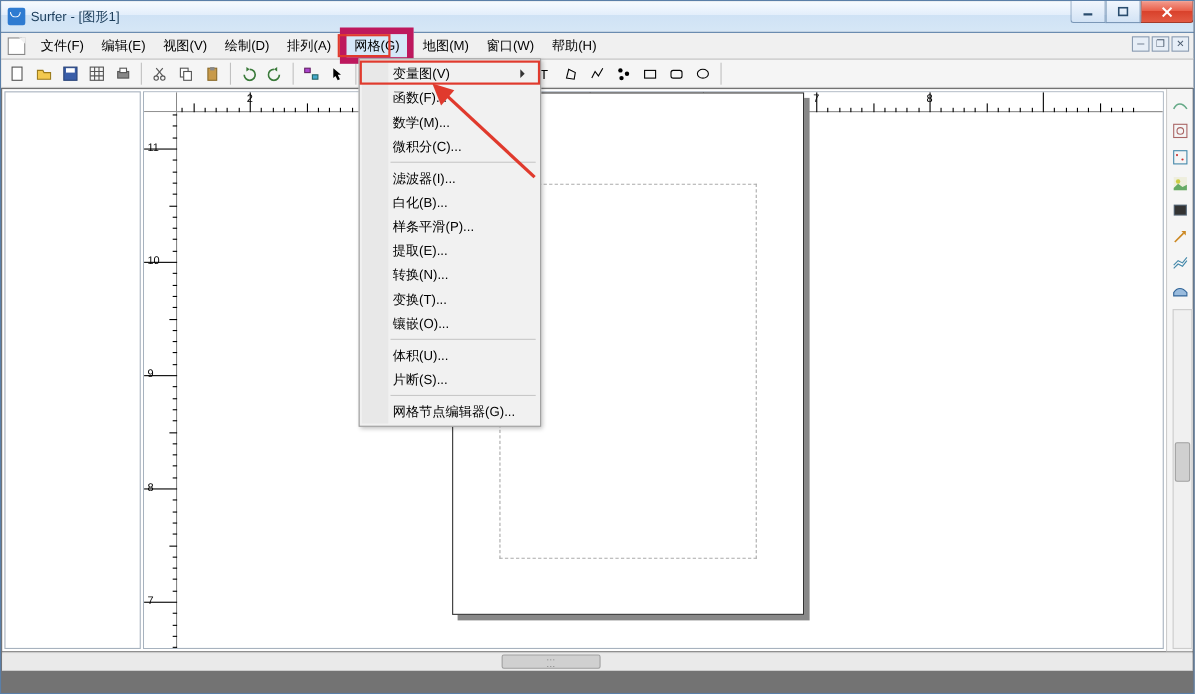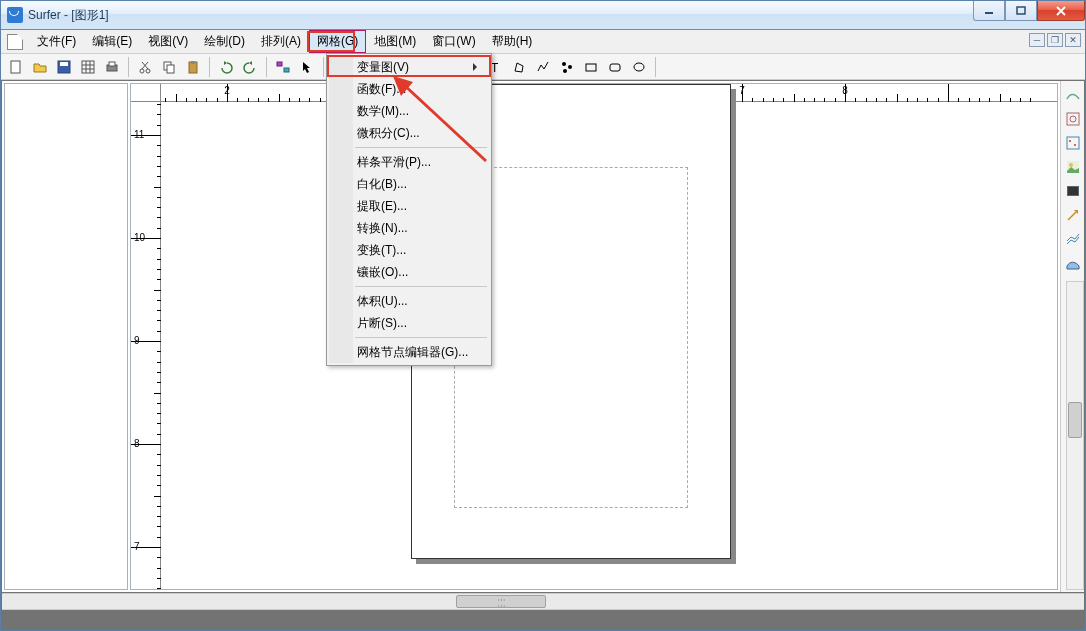--- a/index.html
+++ b/index.html
@@ -14,21 +14,21 @@
 .win-controls { position: absolute; right: 0; top: 0; display: flex; }
 .win-btn { width: 32px; height: 20px; border: 1px solid #7a97b7; border-top: none; background: linear-gradient(to bottom, #f1f6fd, #d2e3f5); display: flex; align-items: center; justify-content: center; color: #2a4d6e; cursor: pointer; }
 .win-btn.min { border-radius: 0 0 0 3px; }
 .win-btn.close { width: 48px; border-radius: 0 0 3px 0; background: linear-gradient(to bottom, #f29c8e, #e9614c 45%, #d8402a 46%, #e35a43); color: #fff; border-color: #a33b2a; }
 .win-btn svg { display: block; }
 
 .menubar { height: 24px; background: #f0f0f0; border-bottom: 1px solid #d0d0d0; display: flex; align-items: center; padding-left: 4px; position: relative; }
 .menubar .doc-icon { width: 16px; height: 16px; margin: 0 6px 0 2px; background: #fff; border: 1px solid #888; position: relative; }
 .menubar .doc-icon::after { content: ""; position: absolute; right: -1px; top: -1px; border: 3px solid transparent; border-top-color: #f0f0f0; border-right-color: #f0f0f0; }
 .menu-item { padding: 3px 8px; color: #000; cursor: pointer; }
-.menu-item.active { background: #d6e7f8; border: 1px solid #be185d; padding: 2px 7px; }
+.menu-item.active { background: #d6e7f8; border: 6px solid #be185d; padding: 2px 7px; }
 .mdi-controls { position: absolute; right: 4px; top: 3px; display: flex; gap: 2px; }
 .mdi-btn { width: 16px; height: 14px; border: 1px solid #8a9bb0; background: #e7eef7; display: flex; align-items: center; justify-content: center; font-size: 9px; color: #4a5a6e; cursor: pointer; }
 
 .toolbar { height: 26px; background: #f5f5f5; border-bottom: 1px solid #ccc; display: flex; align-items: center; padding: 0 4px; gap: 2px; }
 .tb-btn { width: 22px; height: 22px; display: flex; align-items: center; justify-content: center; cursor: pointer; border: 1px solid transparent; }
 .tb-sep { width: 1px; height: 20px; background: #c0c0c0; margin: 0 3px; }
 
 .workspace { position: absolute; top: 80px; left: 1px; right: 1px; bottom: 38px; display: flex; background: #fff; }
 
 .left-panel { width: 124px; border: 1px solid #a7b2be; background: #fff; margin: 2px 0 2px 2px; display: flex; flex-direction: column; }
@@ -475,24 +475,27 @@
         <span>函数(F)...</span>
       </div>
     <div class="dd-item">
         <span>数学(M)...</span>
       </div>
     <div class="dd-item">
         <span>微积分(C)...</span>
       </div>
     <div class="dd-sep"></div>
     <div class="dd-item">
+        <span>滤波器(I)...</span>
+      </div>
+    <div class="dd-item">
+        <span>白化(B)...</span>
+      </div>
+    <div class="dd-item">
         <span>样条平滑(P)...</span>
-      </div>
-    <div class="dd-item">
-        <span>白化(B)...</span>
       </div>
     <div class="dd-item">
         <span>提取(E)...</span>
       </div>
     <div class="dd-item">
         <span>转换(N)...</span>
       </div>
     <div class="dd-item">
         <span>变换(T)...</span>
       </div>

